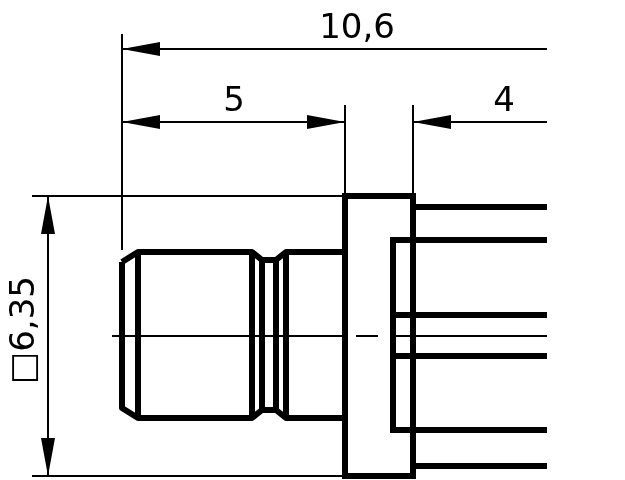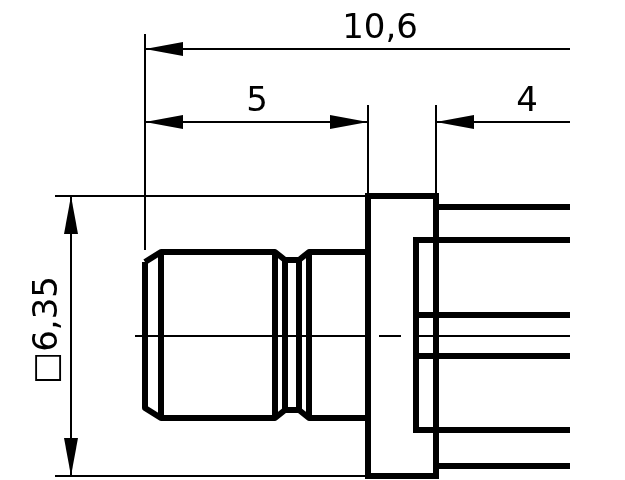--- a/index.html
+++ b/index.html
@@ -1,16 +1,16 @@
 <!DOCTYPE html>
 <html><head>
 <meta charset="utf-8">
 <style>
   html, body { margin:0; padding:0; background:#ffffff; }
-  #canvas { position:relative; width:547px; height:480px; overflow:hidden; background:#ffffff;margin-left:23px; }
+  #canvas { position:relative; width:547px; height:480px; overflow:hidden; background:#ffffff; }
   svg { position:absolute; left:0; top:0; }
   .dimtext { font-family:"DejaVu Sans", sans-serif; font-size:34px; fill:#000; }
 </style>
 </head>
 <body>
 
 <div id="canvas">
 <svg width="625" height="480" viewBox="0 0 625 480" xmlns="http://www.w3.org/2000/svg">
   <defs>
     <marker id="arrow" viewBox="0 0 10 10" refX="10" refY="5" markerWidth="11" markerHeight="5.5" orient="auto-start-reverse" markerUnits="userSpaceOnUse">

